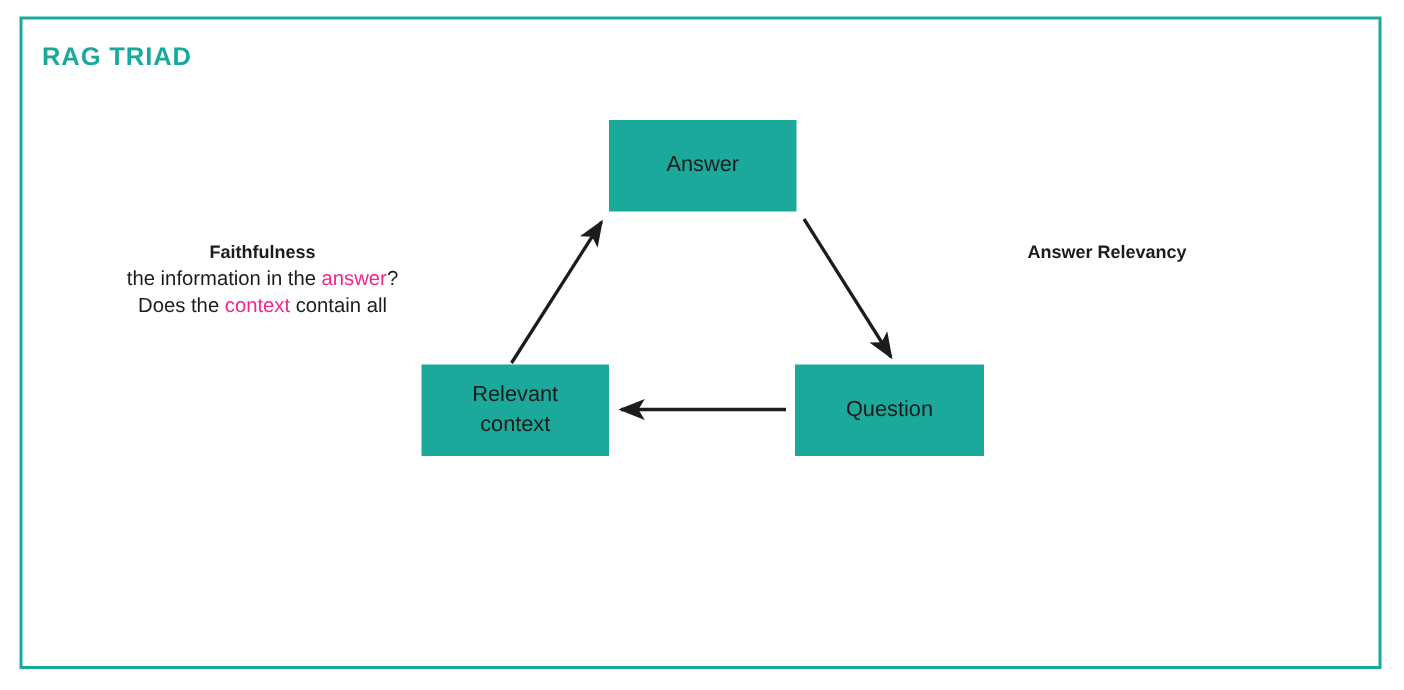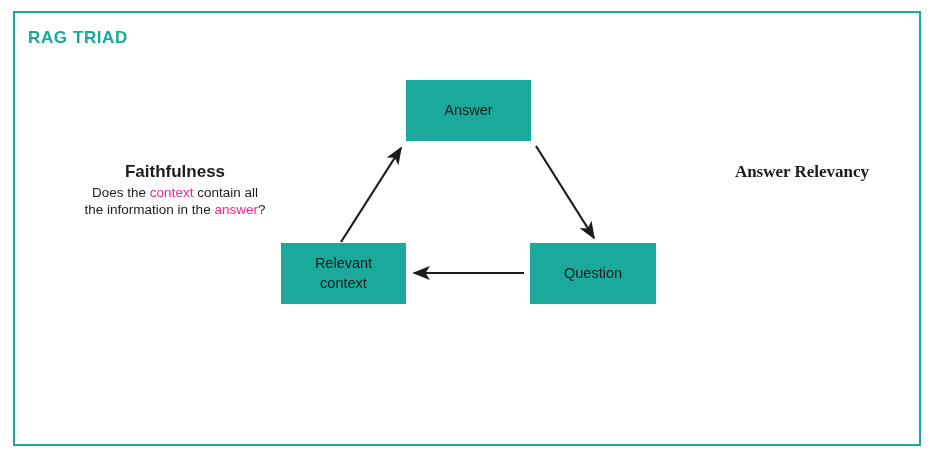--- a/index.html
+++ b/index.html
@@ -69,28 +69,28 @@
     position: absolute;
     text-align: center;
     color: #1c1c1c;
     font-size: 13.5px;
     line-height: 1.28;
     white-space: nowrap;
   }
   .caption .cap-title {
     display: block;
     font-weight: bold;
-    font-size: 17px;
+    font-size: 12px;
     margin-bottom: 1px;
   }
   .caption .cap-body { display: block; }
   .hl { color: #f3268c; }
 
   .cap-faithfulness { left: 50px;  top: 161px; width: 250px; }
-  .cap-answer-rel   { left: 704px; top: 161px; width: 196px; font-family: Liberation Serif, serif; }
+  .cap-answer-rel   { left: 640px; top: 161px; width: 196px; }
   .cap-context-rel  { left: 352px; top: 330px; width: 240px; }
 </style>
 </head>
 <body>
 
 <div class="canvas">
 
   <div class="frame"></div>
 
   <div class="page-title">RAG TRIAD</div>
@@ -125,22 +125,22 @@
 
   <div class="node node-context">
     <span>
       <span>Relevant</span><br>
       <span>context</span>
     </span>
   </div>
 
   <div class="caption cap-faithfulness">
     <span class="cap-title">Faithfulness</span>
+    <span class="cap-body"><span>the information in the </span><span class="hl">answer</span><span>?</span></span>
     <span class="cap-body"><span>Does the </span><span class="hl">context</span><span> contain all</span></span>
-    <span class="cap-body"><span>the information in the </span><span class="hl">answer</span><span>?</span></span>
   </div>
 
   <div class="caption cap-answer-rel">
     <span class="cap-title">Answer Relevancy</span>
   </div>
 
 
 </div>
 
 </body></html>

